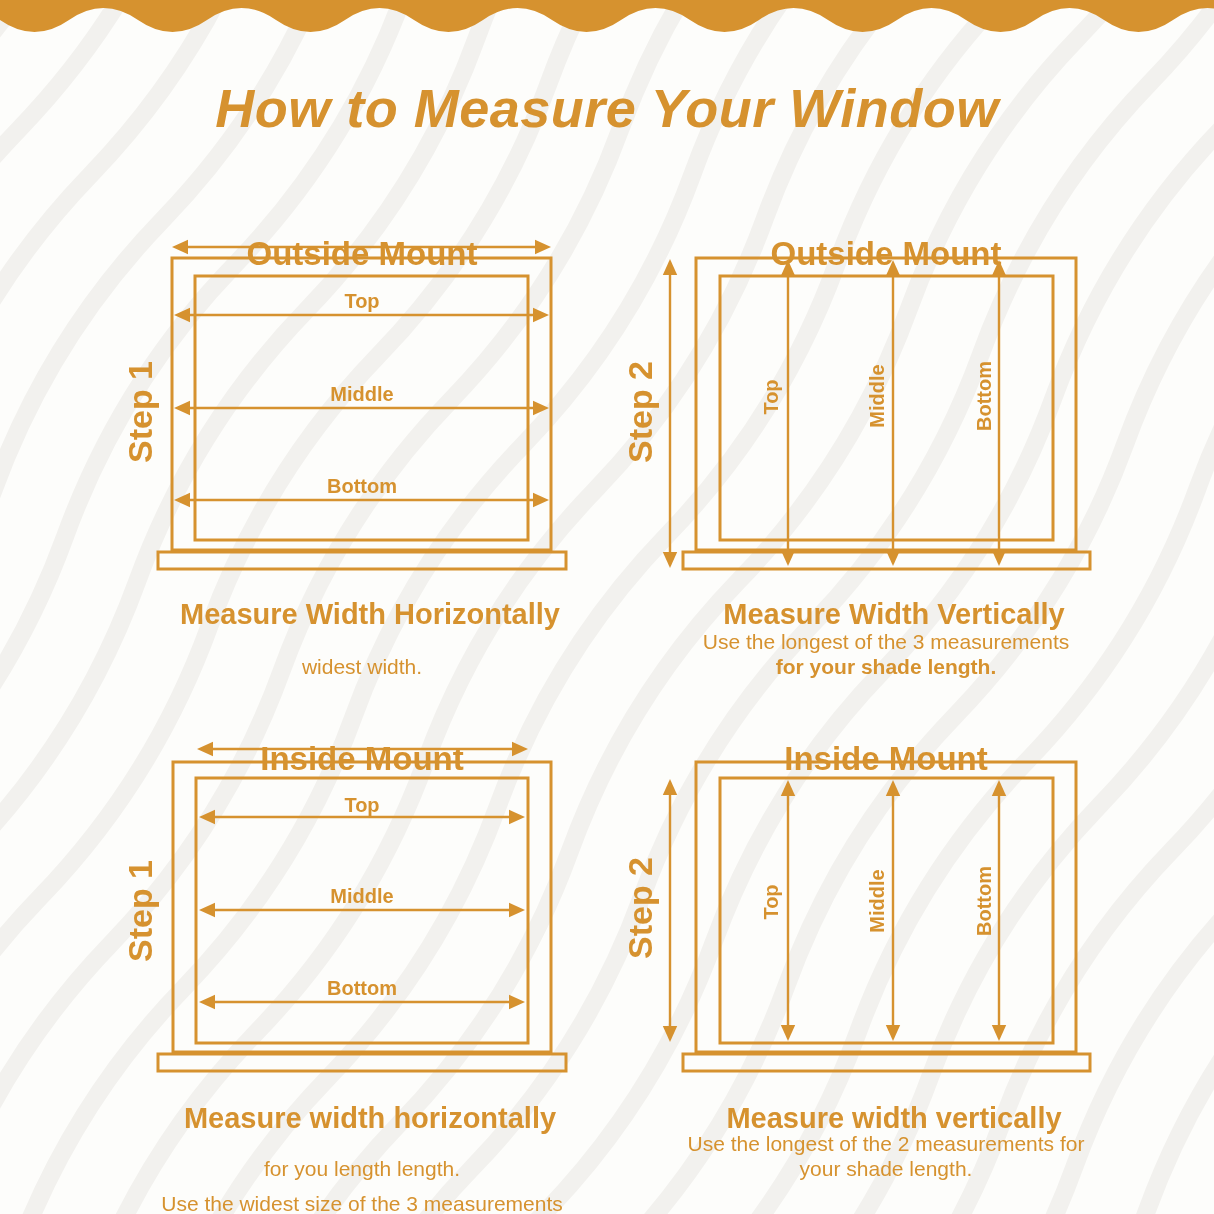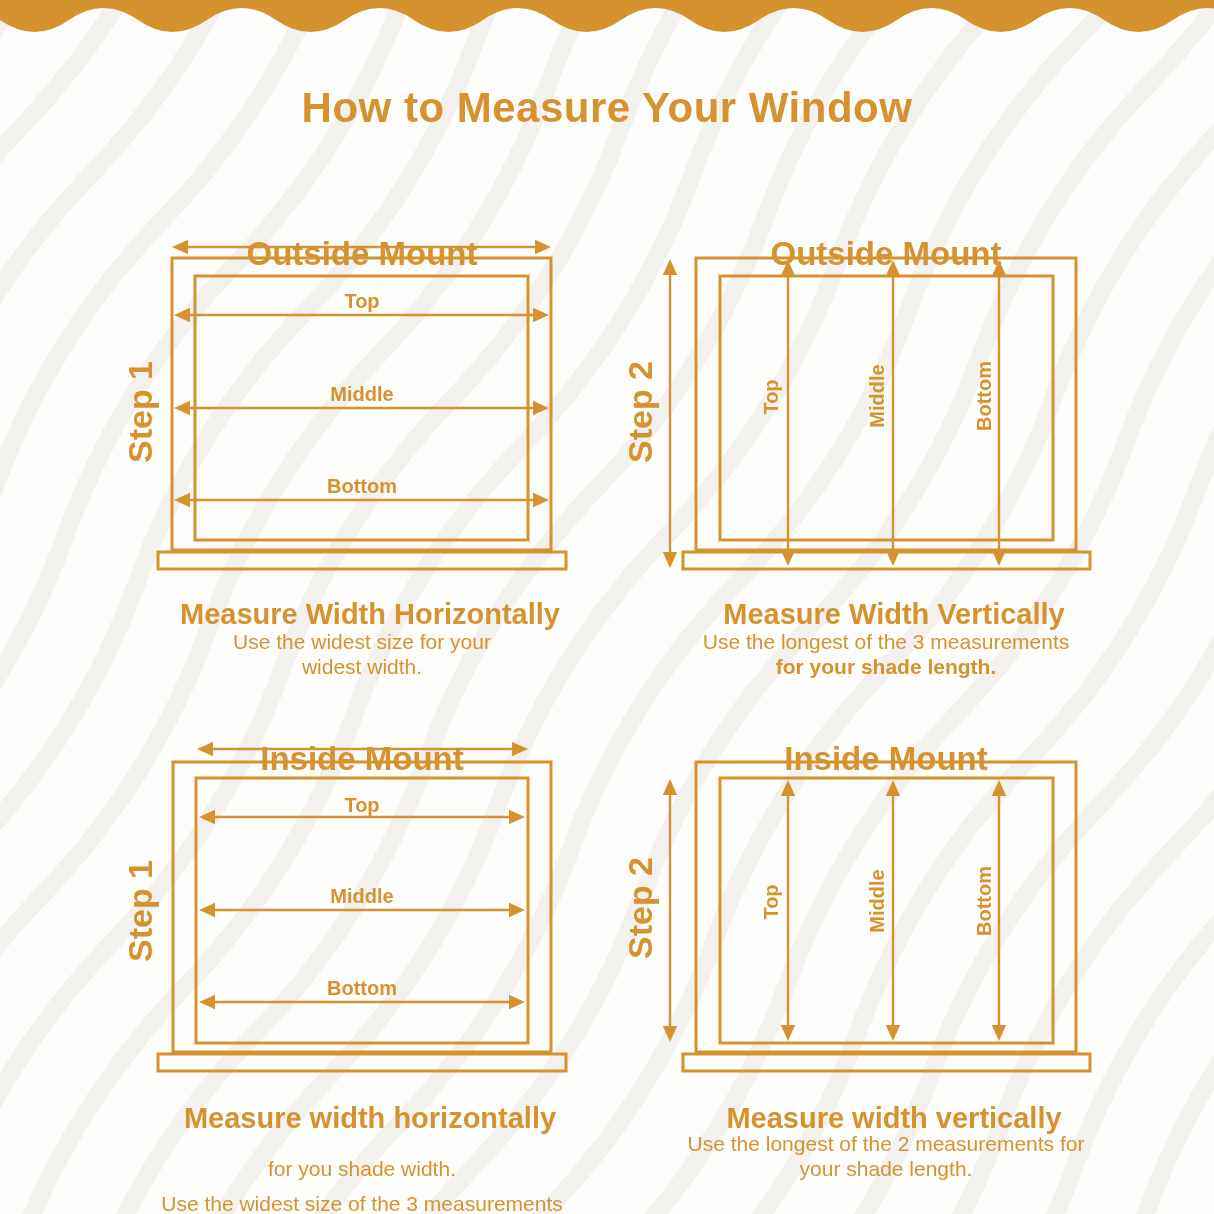--- a/index.html
+++ b/index.html
@@ -1,21 +1,21 @@
 <!DOCTYPE html>
 <html><head>
 <meta charset="utf-8">
 <style>
   html,body{margin:0;padding:0;}
   body{width:1214px;height:1214px;font-family:"Liberation Sans",sans-serif;}
   .canvas{position:relative;width:1214px;height:1214px;background:#fdfdfb;overflow:hidden;}
   .layer{position:absolute;left:0;top:0;}
   .t{position:absolute;transform:translate(-50%,-50%);color:#D6922F;white-space:nowrap;}
   .rot{transform:translate(-50%,-50%) rotate(-90deg);}
-  .page-title{font-size:42px;font-weight:bold;letter-spacing:0.5px;}
+  .page-title{font-size:54px;font-weight:bold;letter-spacing:0.5px;font-style:italic;}
   .mount{font-size:33px;font-weight:bold;margin-top:28px;}
   .step{font-size:34px;font-weight:bold;}
   .mlabel{font-size:20px;font-weight:600;}
   .cap-title{font-size:29px;font-weight:bold;margin-left:8px;}
   .cap-line{font-size:21px;font-weight:400;}
 </style>
 </head>
 <body>
 
 <div class="canvas">
@@ -148,40 +148,39 @@
       </g>
     </g>
   </svg>
 
   <span class="t mount" style="left:362px;top:226px;">Outside Mount</span>
   <span class="t step rot" style="left:140px;top:412px;">Step 1</span>
   <span class="t mlabel" style="left:362px;top:301px;">Top</span>
   <span class="t mlabel" style="left:362px;top:394px;">Middle</span>
   <span class="t mlabel" style="left:362px;top:486px;">Bottom</span>
   <span class="t cap-title" style="left:362px;top:614px;">Measure Width Horizontally</span>
-  <span class="t cap-line" style="left:362px;top:642px;">Use the widest size for your</span>
   <span class="t cap-line" style="left:362px;top:667px;">widest width.</span>
 
   <span class="t mount" style="left:886px;top:226px;">Outside Mount</span>
   <span class="t step rot" style="left:640px;top:412px;">Step 2</span>
   <span class="t mlabel rot" style="left:771px;top:397px;">Top</span>
   <span class="t mlabel rot" style="left:877px;top:396px;">Middle</span>
   <span class="t mlabel rot" style="left:984px;top:396px;">Bottom</span>
   <span class="t cap-title" style="left:886px;top:614px;">Measure Width Vertically</span>
   <span class="t cap-line" style="left:886px;top:642px;">Use the longest of the 3 measurements</span>
   <span class="t cap-line" style="left:886px;top:667px;font-weight:bold;">for your shade length.</span>
 
   <span class="t mount" style="left:362px;top:731px;">Inside Mount</span>
   <span class="t step rot" style="left:140px;top:911px;">Step 1</span>
   <span class="t mlabel" style="left:362px;top:805px;">Top</span>
   <span class="t mlabel" style="left:362px;top:896px;">Middle</span>
   <span class="t mlabel" style="left:362px;top:988px;">Bottom</span>
   <span class="t cap-title" style="left:362px;top:1118px;">Measure width horizontally</span>
   <span class="t cap-line" style="left:362px;top:1204px;">Use the widest size of the 3 measurements</span>
-  <span class="t cap-line" style="left:362px;top:1169px;">for you shade width.</span>
+  <span class="t cap-line" style="left:362px;top:1169px;">for you length length.</span>
 
   <span class="t mount" style="left:886px;top:731px;">Inside Mount</span>
   <span class="t step rot" style="left:640px;top:908px;">Step 2</span>
   <span class="t mlabel rot" style="left:771px;top:902px;">Top</span>
   <span class="t mlabel rot" style="left:877px;top:901px;">Middle</span>
   <span class="t mlabel rot" style="left:984px;top:901px;">Bottom</span>
   <span class="t cap-title" style="left:886px;top:1118px;">Measure width vertically</span>
   <span class="t cap-line" style="left:886px;top:1144px;">Use the longest of the 2 measurements for</span>
   <span class="t cap-line" style="left:886px;top:1169px;">your shade length.</span>
 

